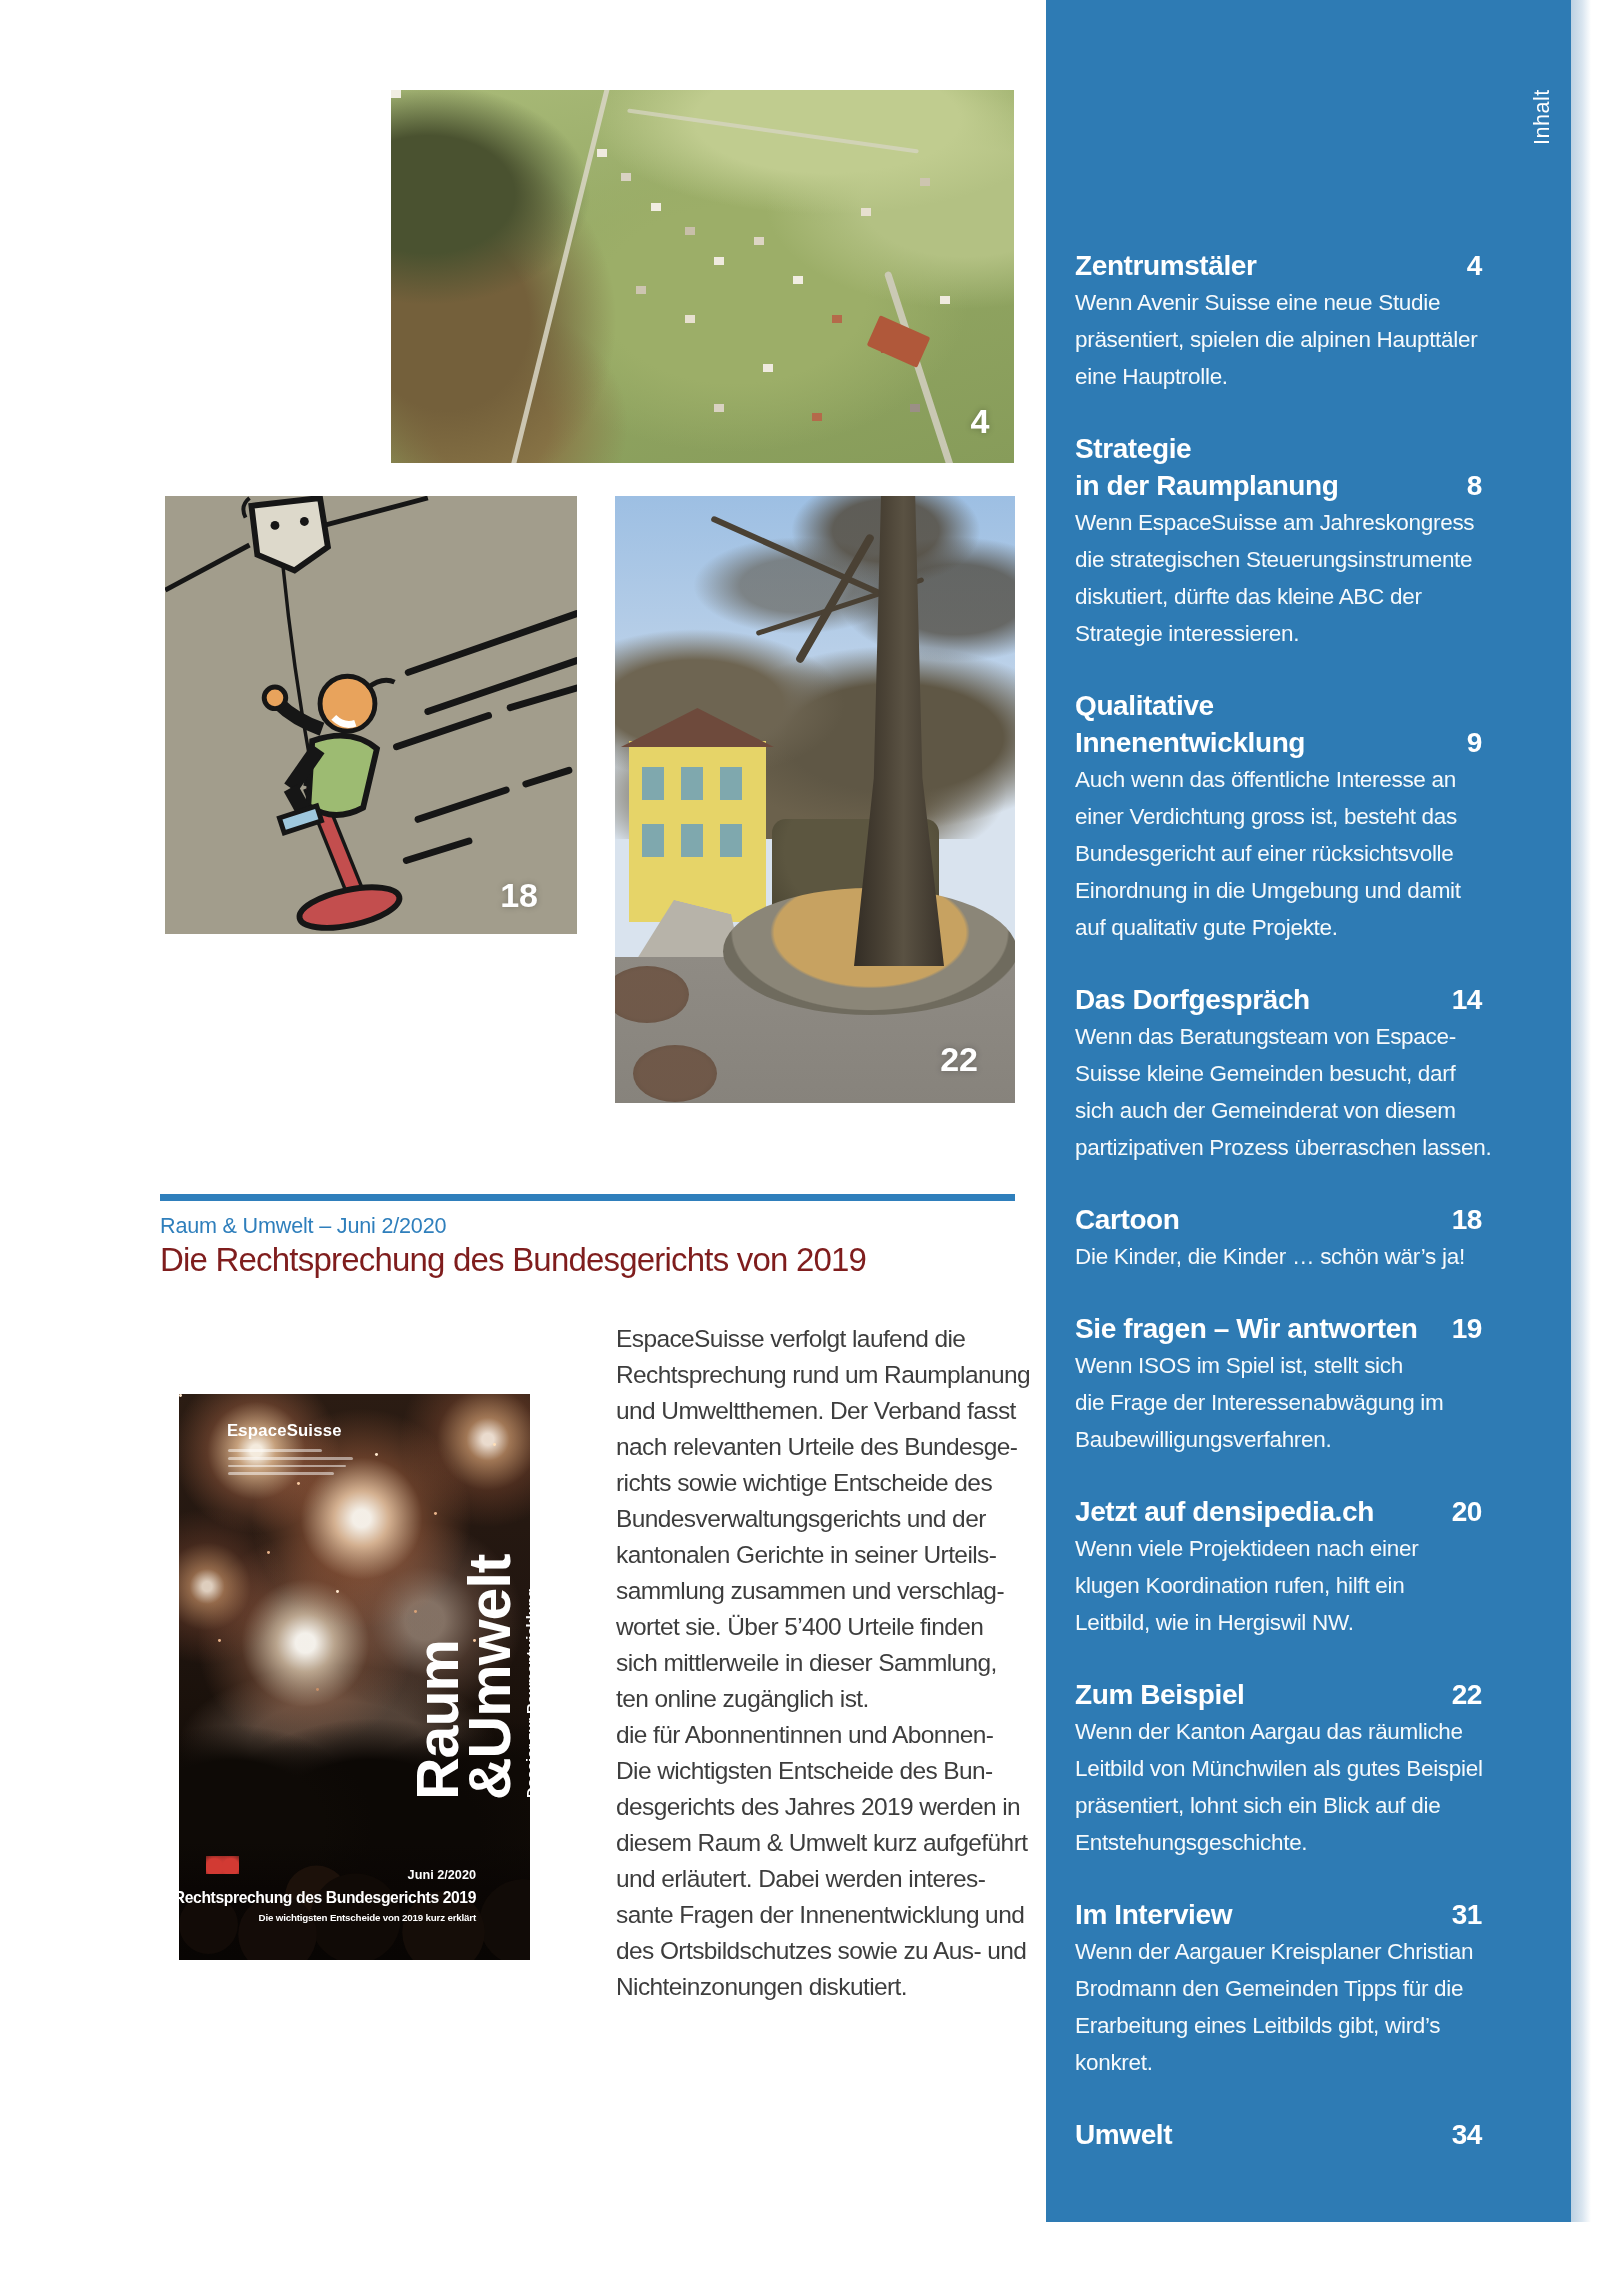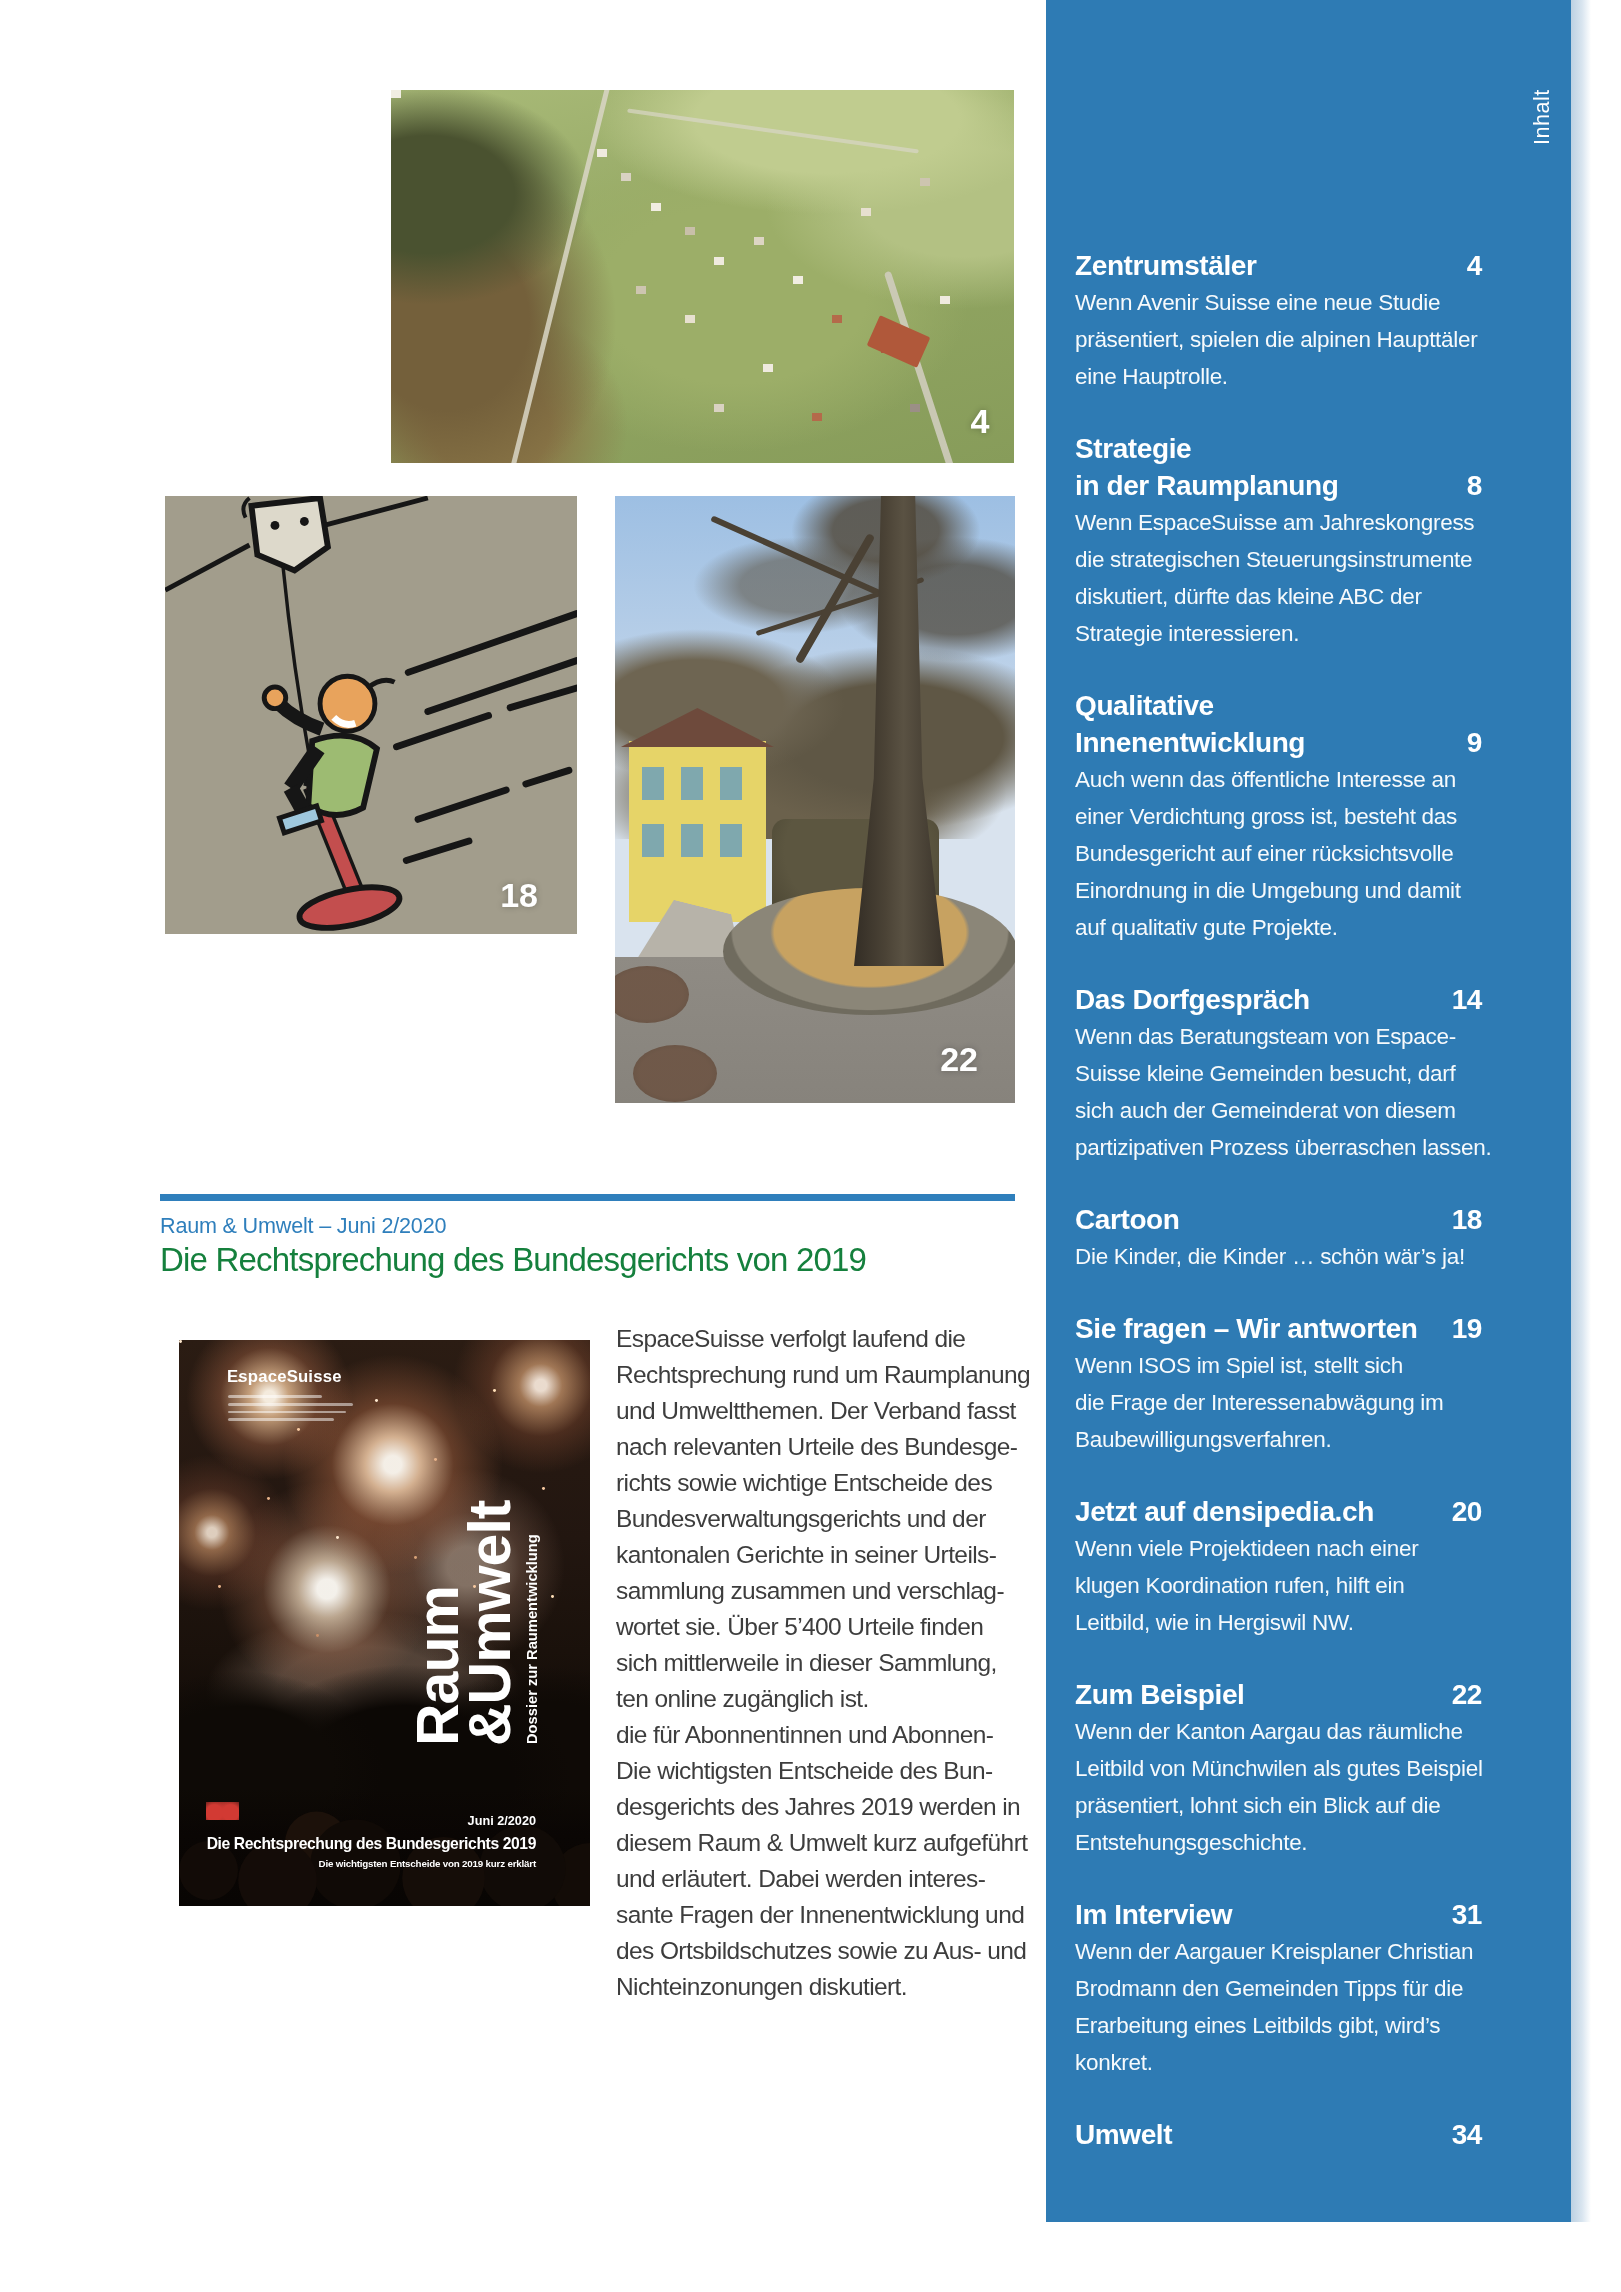--- a/index.html
+++ b/index.html
@@ -84,25 +84,25 @@
         radial-gradient(ellipse at 50% 35%,#c7a261 0 46%,#8b8678 48% 66%,#6f6b5e 67% 74%,rgba(0,0,0,0) 75%);}
   .streettree .manhole{position:absolute;width:84px;height:57px;border-radius:50%;
       background:radial-gradient(#6b5140 0 60%,#574334 100%);opacity:.85;}
   .m1{left:17.6px;top:549px;}
   .m2{left:-9.8px;top:470px;width:55px;height:37px;}
 
   
   .rule{position:absolute;left:160px;top:1194px;width:855px;height:6.9px;background:#2f7fbc;}
   .kicker{position:absolute;left:160px;top:1213px;font-size:21.6px;color:#2f7fbc;
       letter-spacing:-0.2px;white-space:nowrap;}
-  .article-title{position:absolute;left:160px;top:1241px;font-size:33px;color:#15803d;
+  .article-title{position:absolute;left:160px;top:1241px;font-size:33px;color:#7f1d1d;
       font-weight:normal;letter-spacing:-0.8px;white-space:nowrap;}
 
   
-  .cover{position:absolute;left:179px;top:1340px;width:411px;height:566px;overflow:hidden;
+  .cover{position:absolute;left:179px;top:1394px;width:351px;height:566px;overflow:hidden;
       background:
         radial-gradient(circle at 22% 10%,rgba(255,246,232,.95) 0 5.9px,rgba(250,205,160,.75) 19.6px,rgba(190,115,80,.35) 49px,rgba(0,0,0,0) 83px),
         radial-gradient(circle at 52% 22%,rgba(255,250,242,.95) 0 8.8px,rgba(255,214,176,.8) 27.4px,rgba(185,110,72,.42) 61px,rgba(0,0,0,0) 110px),
         radial-gradient(circle at 88% 8%,rgba(255,240,226,.9) 0 5.9px,rgba(240,180,130,.6) 21.6px,rgba(160,90,60,.3) 51px,rgba(0,0,0,0) 88px),
         radial-gradient(circle at 8% 34%,rgba(255,238,220,.85) 0 4.9px,rgba(235,170,120,.55) 17.6px,rgba(150,85,60,.28) 44px,rgba(0,0,0,0) 78px),
         radial-gradient(circle at 36% 44%,rgba(255,252,246,.95) 0 9.8px,rgba(250,225,195,.7) 29px,rgba(170,110,80,.35) 64px,rgba(0,0,0,0) 108px),
         radial-gradient(circle at 70% 40%,rgba(230,205,185,.5) 0 19.6px,rgba(170,130,110,.3) 54px,rgba(0,0,0,0) 98px),
         radial-gradient(ellipse 176px 88px at 45% 62%,rgba(190,160,140,.35) 0 50%,rgba(0,0,0,0) 90%),
         linear-gradient(180deg,#2b1c13 0%,#221610 35%,#1a110b 55%,#100a07 72%,#0a0605 100%);}
   .cover .sparks{position:absolute;left:0;top:0;width:2.9px;height:2.9px;border-radius:50%;

